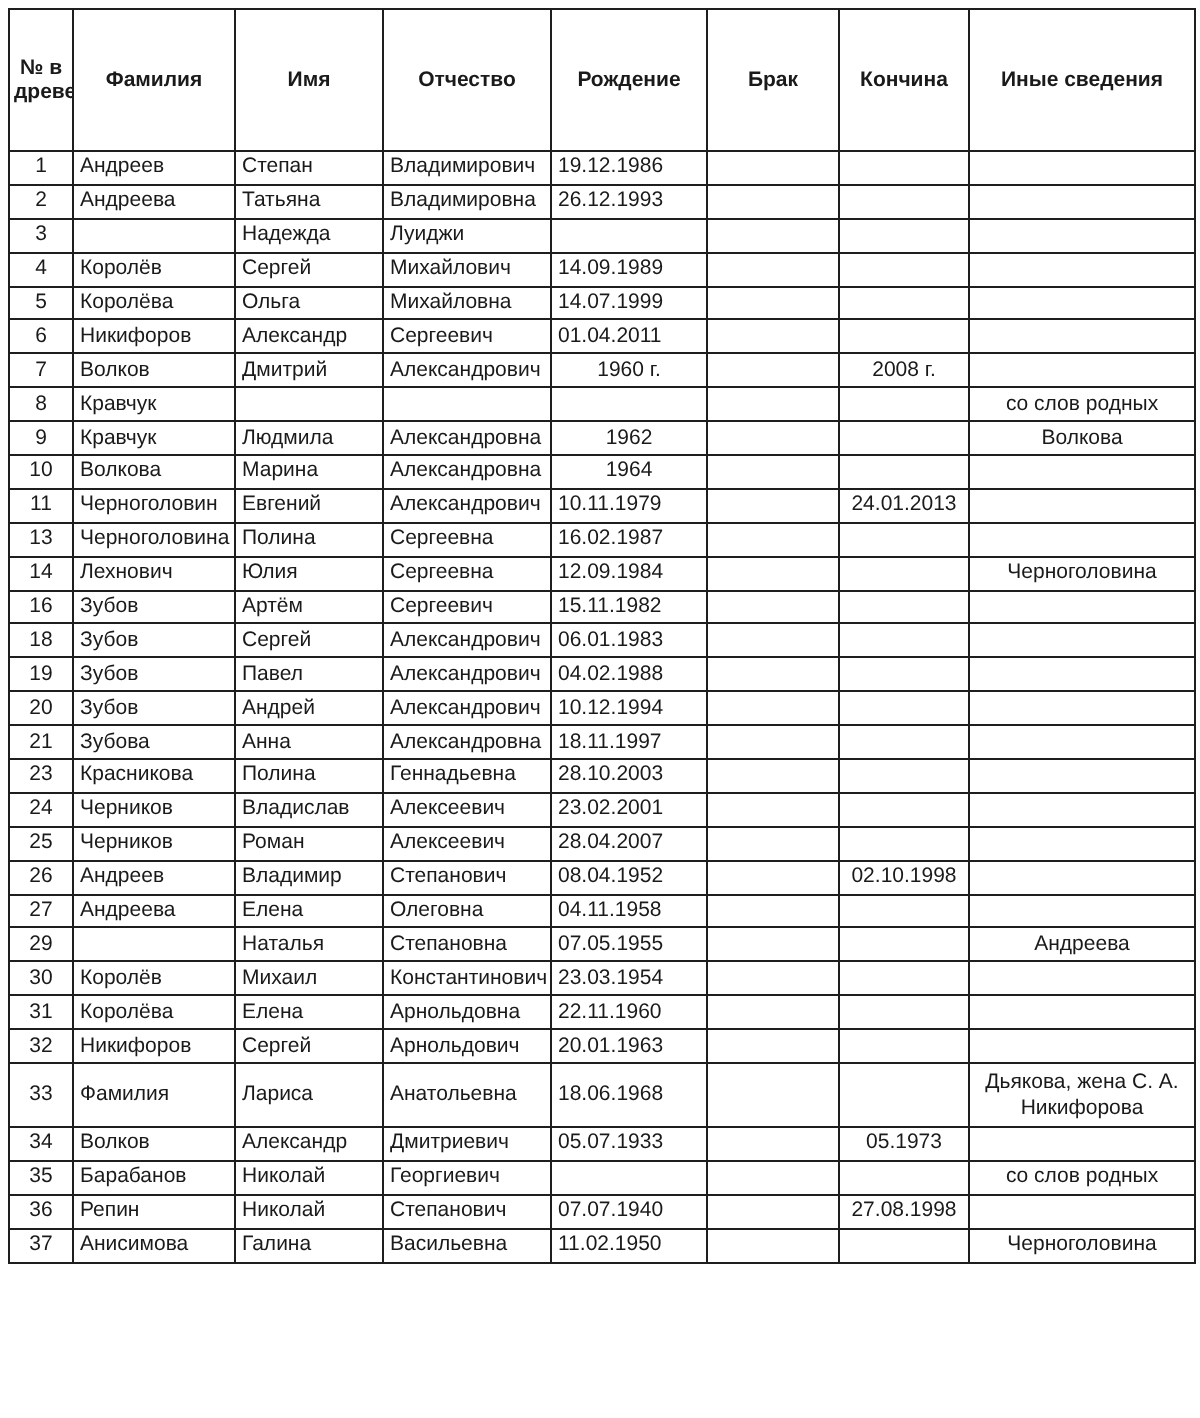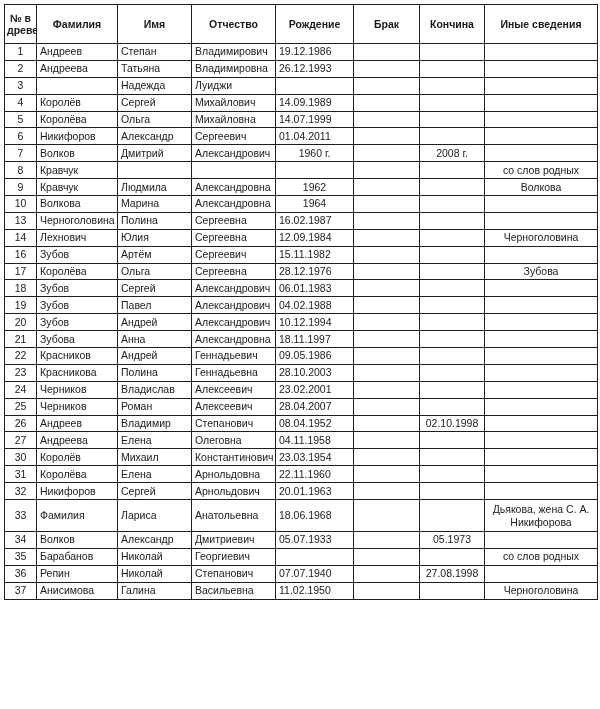--- a/index.html
+++ b/index.html
@@ -9,21 +9,21 @@
   col.c-num { width: 32px; }
   col.c-fam { width: 81px; }
   col.c-name { width: 74px; }
   col.c-pat { width: 84px; }
   col.c-birth { width: 78px; }
   col.c-mar { width: 66px; }
   col.c-death { width: 65px; }
   col.c-other { width: 113px; }
   th, td { border: 1.6px solid #1e1e1e; padding: 0 3px; font-size: 10.5px; line-height: 13px; white-space: nowrap; overflow: hidden; }
   th { height: 38px; font-weight: bold; text-align: center; font-size: 10.5px; }
-  th.num-h { white-space: normal; line-height: 12px; padding: 0 2px; }
+  th.num-h { white-space: normal; line-height: 12px; padding: 16px 2px; }
   td { height: 15.9px; }
   td.num, td.center { text-align: center; }
   td.left { text-align: left; }
   tr.tall td { height: 31px; }
   td.multi { white-space: normal; line-height: 13px; text-align: center; }
 </style>
 </head>
 <body>
 
 <div class="wrap">
@@ -145,20 +145,30 @@
           <td class="num">10</td>
           <td class="left">Волкова</td>
           <td class="left">Марина</td>
           <td class="left">Александровна</td>
           <td class="center">1964</td>
           <td class="center"></td>
           <td class="center"></td>
           <td class="center"></td>
         </tr>
         <tr>
+          <td class="num">11</td>
+          <td class="left">Черноголовин</td>
+          <td class="left">Евгений</td>
+          <td class="left">Александрович</td>
+          <td class="left">10.11.1979</td>
+          <td class="center"></td>
+          <td class="center">24.01.2013</td>
+          <td class="center"></td>
+        </tr>
+        <tr>
           <td class="num">13</td>
           <td class="left">Черноголовина</td>
           <td class="left">Полина</td>
           <td class="left">Сергеевна</td>
           <td class="left">16.02.1987</td>
           <td class="center"></td>
           <td class="center"></td>
           <td class="center"></td>
         </tr>
         <tr>
@@ -175,30 +185,20 @@
           <td class="num">16</td>
           <td class="left">Зубов</td>
           <td class="left">Артём</td>
           <td class="left">Сергеевич</td>
           <td class="left">15.11.1982</td>
           <td class="center"></td>
           <td class="center"></td>
           <td class="center"></td>
         </tr>
         <tr>
-          <td class="num">17</td>
-          <td class="left">Королёва</td>
-          <td class="left">Ольга</td>
-          <td class="left">Сергеевна</td>
-          <td class="left">28.12.1976</td>
-          <td class="center"></td>
-          <td class="center"></td>
-          <td class="center">Зубова</td>
-        </tr>
-        <tr>
           <td class="num">18</td>
           <td class="left">Зубов</td>
           <td class="left">Сергей</td>
           <td class="left">Александрович</td>
           <td class="left">06.01.1983</td>
           <td class="center"></td>
           <td class="center"></td>
           <td class="center"></td>
         </tr>
         <tr>
@@ -225,30 +225,20 @@
           <td class="num">21</td>
           <td class="left">Зубова</td>
           <td class="left">Анна</td>
           <td class="left">Александровна</td>
           <td class="left">18.11.1997</td>
           <td class="center"></td>
           <td class="center"></td>
           <td class="center"></td>
         </tr>
         <tr>
-          <td class="num">22</td>
-          <td class="left">Красников</td>
-          <td class="left">Андрей</td>
-          <td class="left">Геннадьевич</td>
-          <td class="left">09.05.1986</td>
-          <td class="center"></td>
-          <td class="center"></td>
-          <td class="center"></td>
-        </tr>
-        <tr>
           <td class="num">23</td>
           <td class="left">Красникова</td>
           <td class="left">Полина</td>
           <td class="left">Геннадьевна</td>
           <td class="left">28.10.2003</td>
           <td class="center"></td>
           <td class="center"></td>
           <td class="center"></td>
         </tr>
         <tr>
@@ -283,20 +273,30 @@
         </tr>
         <tr>
           <td class="num">27</td>
           <td class="left">Андреева</td>
           <td class="left">Елена</td>
           <td class="left">Олеговна</td>
           <td class="left">04.11.1958</td>
           <td class="center"></td>
           <td class="center"></td>
           <td class="center"></td>
+        </tr>
+        <tr>
+          <td class="num">29</td>
+          <td class="left"></td>
+          <td class="left">Наталья</td>
+          <td class="left">Степановна</td>
+          <td class="left">07.05.1955</td>
+          <td class="center"></td>
+          <td class="center"></td>
+          <td class="center">Андреева</td>
         </tr>
         <tr>
           <td class="num">30</td>
           <td class="left">Королёв</td>
           <td class="left">Михаил</td>
           <td class="left">Константинович</td>
           <td class="left">23.03.1954</td>
           <td class="center"></td>
           <td class="center"></td>
           <td class="center"></td>

